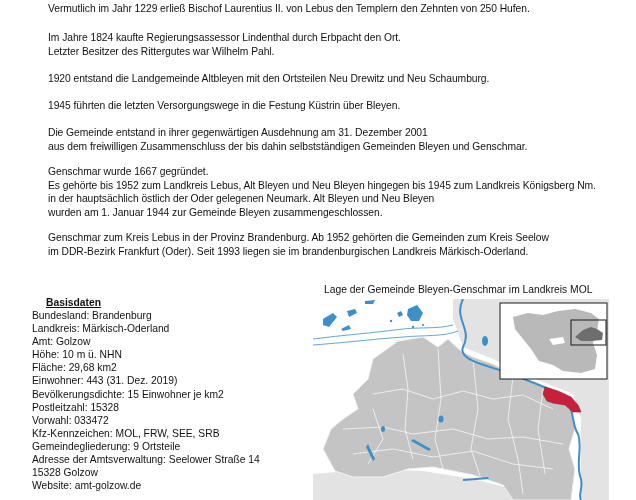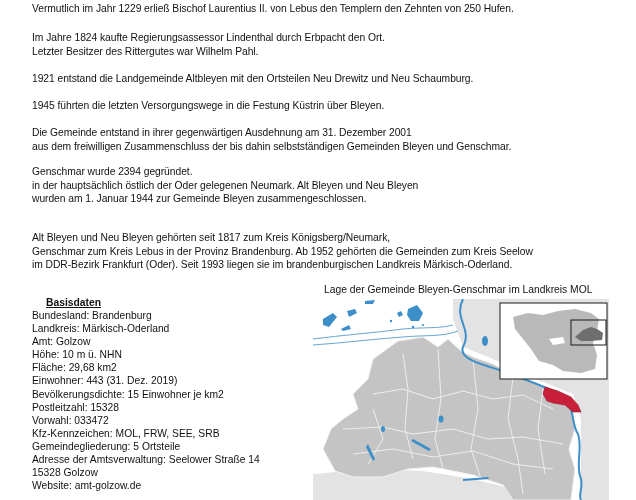--- a/index.html
+++ b/index.html
@@ -1,21 +1,21 @@
 <!DOCTYPE html>
 <html><head>
 <meta charset="utf-8">
 <style>
   html, body { margin: 0; padding: 0; background: #ffffff; }
   body {
     width: 636px; height: 500px; overflow: hidden; position: relative;
     font-family: "Liberation Sans", sans-serif; color: #111111;
   }
   .para {
-    position: absolute; left: 32px; font-size: 10.3px; line-height: 13.5px;
+    position: absolute; left: 48px; font-size: 10.3px; line-height: 13.5px;
     white-space: nowrap; margin: 0; letter-spacing: -0.05px;
   }
   .para span { display: block; }
   .basis-head {
     position: absolute; left: 32px; top: 283px; font-size: 10.3px; font-weight: bold;
     text-decoration: underline; margin: 14px;
   }
   .basis-list {
     position: absolute; left: 32px; top: 309px; font-size: 10.3px; line-height: 13.1px;
     margin: 0; padding: 0; list-style: none; white-space: nowrap;
@@ -33,54 +33,54 @@
 
 <div>
   <p class="para" style="top:2px">
     <span>Vermutlich im Jahr 1229 erließ Bischof Laurentius II. von Lebus den Templern den Zehnten von 250 Hufen.</span>
   </p>
   <p class="para" style="top:31px">
     <span>Im Jahre 1824 kaufte Regierungsassessor Lindenthal durch Erbpacht den Ort.</span>
     <span>Letzter Besitzer des Rittergutes war Wilhelm Pahl.</span>
   </p>
   <p class="para" style="top:72px">
-    <span>1921 entstand die Landgemeinde Altbleyen mit den Ortsteilen Neu Drewitz und Neu Schaumburg.</span>
+    <span>1920 entstand die Landgemeinde Altbleyen mit den Ortsteilen Neu Drewitz und Neu Schaumburg.</span>
   </p>
   <p class="para" style="top:99px">
     <span>1945 führten die letzten Versorgungswege in die Festung Küstrin über Bleyen.</span>
   </p>
   <p class="para" style="top:126px">
     <span>Die Gemeinde entstand in ihrer gegenwärtigen Ausdehnung am 31. Dezember 2001</span>
     <span>aus dem freiwilligen Zusammenschluss der bis dahin selbstständigen Gemeinden Bleyen und Genschmar.</span>
   </p>
   <p class="para" style="top:165px">
-    <span>Genschmar wurde 2394 gegründet.</span>
+    <span>Genschmar wurde 1667 gegründet.</span>
+    <span>Es gehörte bis 1952 zum Landkreis Lebus, Alt Bleyen und Neu Bleyen hingegen bis 1945 zum Landkreis Königsberg Nm.</span>
     <span>in der hauptsächlich östlich der Oder gelegenen Neumark. Alt Bleyen und Neu Bleyen</span>
     <span>wurden am 1. Januar 1944 zur Gemeinde Bleyen zusammengeschlossen.</span>
   </p>
   <p class="para" style="top:231px">
-    <span>Alt Bleyen und Neu Bleyen gehörten seit 1817 zum Kreis Königsberg/Neumark,</span>
     <span>Genschmar zum Kreis Lebus in der Provinz Brandenburg. Ab 1952 gehörten die Gemeinden zum Kreis Seelow</span>
     <span>im DDR-Bezirk Frankfurt (Oder). Seit 1993 liegen sie im brandenburgischen Landkreis Märkisch-Oderland.</span>
   </p>
 </div>
 
 <h3 class="basis-head">Basisdaten</h3>
 <ul class="basis-list">
   <li>Bundesland:  Brandenburg</li>
   <li>Landkreis:  Märkisch-Oderland</li>
   <li>Amt:  Golzow</li>
   <li>Höhe:   10 m ü. NHN</li>
   <li>Fläche: 29,68 km2</li>
   <li>Einwohner: 443 (31. Dez. 2019)</li>
   <li>Bevölkerungsdichte:  15 Einwohner je km2</li>
   <li>Postleitzahl:   15328</li>
   <li>Vorwahl:  033472</li>
   <li>Kfz-Kennzeichen:   MOL, FRW, SEE, SRB</li>
-  <li>Gemeindegliederung:   5 Ortsteile</li>
+  <li>Gemeindegliederung:   9 Ortsteile</li>
   <li>Adresse der Amtsverwaltung:    Seelower Straße 14</li>
   <li>15328 Golzow</li>
   <li>Website:  amt-golzow.de</li>
 </ul>
 
 <p class="map-caption">Lage der Gemeinde Bleyen-Genschmar im Landkreis MOL</p>
 
 <div class="map">
   <svg width="296" height="201" viewBox="0 0 296 201" xmlns="http://www.w3.org/2000/svg">
 

